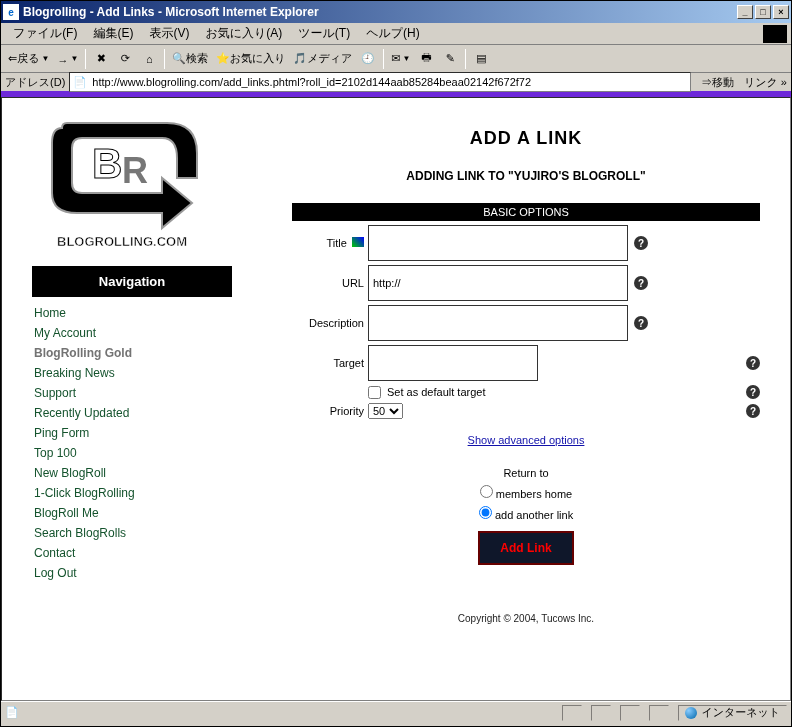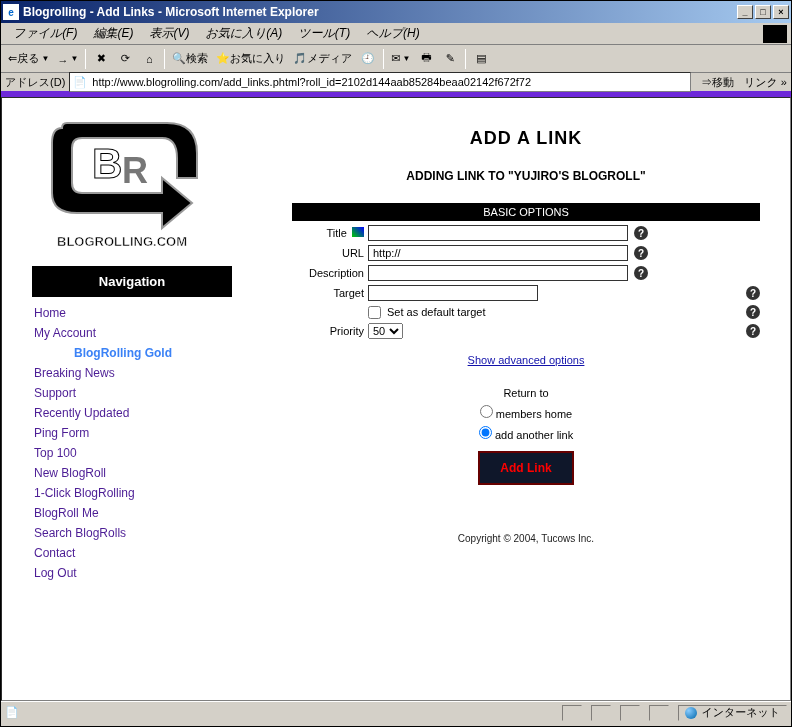--- a/index.html
+++ b/index.html
@@ -4,50 +4,50 @@
 <style>
 * { box-sizing: border-box; margin: 0; padding: 0; }
 body { font-family: "MS UI Gothic", Arial, sans-serif; font-size: 12px; background: #fff; }
 .window { width: 792px; height: 727px; border: 1px solid #000; background: #d4d0c8; position: relative; overflow: hidden; }
 .titlebar { height: 22px; background: linear-gradient(to right, #0a246a, #a6caf0); color: #fff; display: flex; align-items: center; padding: 0 2px; font-weight: bold; font-size: 12px; }
 .titlebar-icon { width: 16px; height: 16px; margin-right: 4px; background: #fff; display: inline-flex; align-items: center; justify-content: center; font-size: 10px; color: #0066cc; }
 .titlebar-title { flex: 1; }
 .titlebar-btns { display: flex; gap: 2px; }
 .titlebar-btn { width: 16px; height: 14px; background: #d4d0c8; border: 1px solid #fff; border-right-color: #404040; border-bottom-color: #404040; font-size: 9px; text-align: center; cursor: pointer; line-height: 12px; color: #000; }
 .menubar { height: 22px; background: #d4d0c8; display: flex; align-items: center; padding: 0 4px; border-bottom: 1px solid #808080; position: relative; }
-.menu-item { padding: 10px 8px; cursor: pointer; font-size: 12px; font-style: italic; }
+.menu-item { padding: 10px 8px; cursor: pointer; font-size: 12px; }
 .menubar-logo { width: 24px; height: 18px; background: #000; margin-left: auto; }
 .toolbar { height: 28px; background: #d4d0c8; display: flex; align-items: center; padding: 0 4px; border-bottom: 1px solid #808080; gap: 2px; }
 .tb-btn { min-width: 22px; height: 22px; display: inline-flex; align-items: center; justify-content: center; cursor: pointer; padding: 0 3px; font-size: 11px; }
 .tb-sep { width: 1px; height: 20px; background: #808080; border-right: 1px solid #fff; margin: 0 2px; }
 .tb-arrow { font-size: 8px; margin-left: 2px; }
 .addrbar { height: 24px; background: #d4d0c8; display: flex; align-items: center; padding: 0 4px; border-bottom: 6px solid #6d28d9; }
 .addr-label { font-size: 11px; margin-right: 4px; }
 .addr-input { flex: 1; height: 20px; background: #fff; border: 1px inset #808080; display: flex; align-items: center; padding: 0 2px; font-size: 11px; }
 .addr-icon { width: 16px; height: 16px; margin-right: 4px; display: inline-flex; align-items: center; justify-content: center; }
 .addr-go { margin-left: 4px; padding: 2px 6px; font-size: 11px; cursor: pointer; }
 .addr-link { margin-left: 4px; font-size: 11px; cursor: pointer; }
 .content-area { height: 604px; background: #fff; border: 1px inset #808080; overflow: auto; position: relative; }
 .page { padding: 10px 30px; display: flex; gap: 60px; }
 .sidebar { width: 200px; }
 .logo { width: 180px; height: 150px; position: relative; }
 .logo-svg { width: 100%; height: 100%; }
 .nav-header { background: #000; color: #fff; text-align: center; padding: 6px; font-weight: bold; font-size: 13px; margin-top: 8px; border: 2px solid #000; }
 .nav-list { list-style: none; margin-top: 6px; }
-.nav-list li { padding: 3px 2px; font-size: 12px; color: #4c1d95; cursor: pointer; }
-.nav-list li.gold { color: #3b82f6; font-weight: bold; margin-left: 40px; }
+.nav-list li { padding: 3px 2px; font-size: 12px; color: #14532d; cursor: pointer; }
+.nav-list li.gold { color: #737373; font-weight: bold; }
 .main { flex: 1; padding-top: 20px; }
 h1 { text-align: center; font-size: 18px; font-weight: bold; letter-spacing: 1px; }
 h2 { text-align: center; font-size: 12px; font-weight: bold; margin-top: 20px; }
 .form-box { margin-top: 20px; }
 .section-header { background: #000; color: #fff; text-align: center; padding: 3px; font-size: 11px; }
 .form-row { display: flex; align-items: center; margin-top: 4px; }
 .form-label { width: 72px; text-align: right; font-size: 11px; margin-right: 4px; }
 .tag-icon { width: 12px; height: 10px; background: linear-gradient(45deg, #0c0, #00f); display: inline-block; margin-left: 2px; }
-.form-input { height: 16px; border: 1px solid #333; background: #fff; padding: 0 4px; font-size: 11px; }
+.form-input { height: 36px; border: 1px solid #333; background: #fff; padding: 0 4px; font-size: 11px; }
 .form-input.w1 { width: 260px; }
 .form-input.w2 { width: 170px; }
 .help-icon { width: 14px; height: 14px; border-radius: 50%; background: #333; color: #fff; font-size: 10px; font-weight: bold; display: inline-flex; align-items: center; justify-content: center; margin-left: 6px; cursor: pointer; }
 .form-row .spacer { flex: 1; }
 .adv-link { text-align: center; margin-top: 14px; }
 .adv-link a { color: #11a; text-decoration: underline; font-size: 11px; cursor: pointer; }
 .return-section { text-align: center; margin-top: 20px; font-size: 11px; }
 .radio-row { margin-top: 6px; }
 .submit-btn { background: #0f172a; color: #f00; font-weight: bold; padding: 8px 20px; border: 2px solid #600; margin-top: 10px; cursor: pointer; font-size: 12px; }
 .footer { text-align: center; font-size: 10px; margin-top: 48px; color: #222; }

